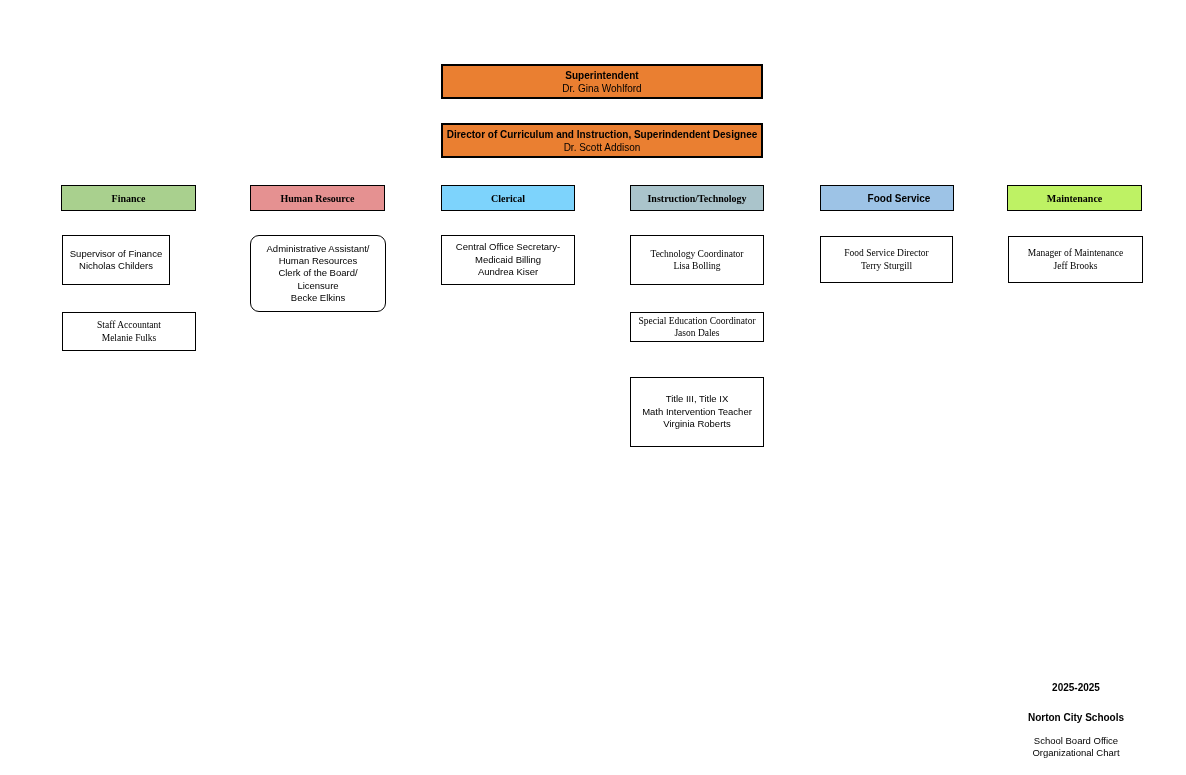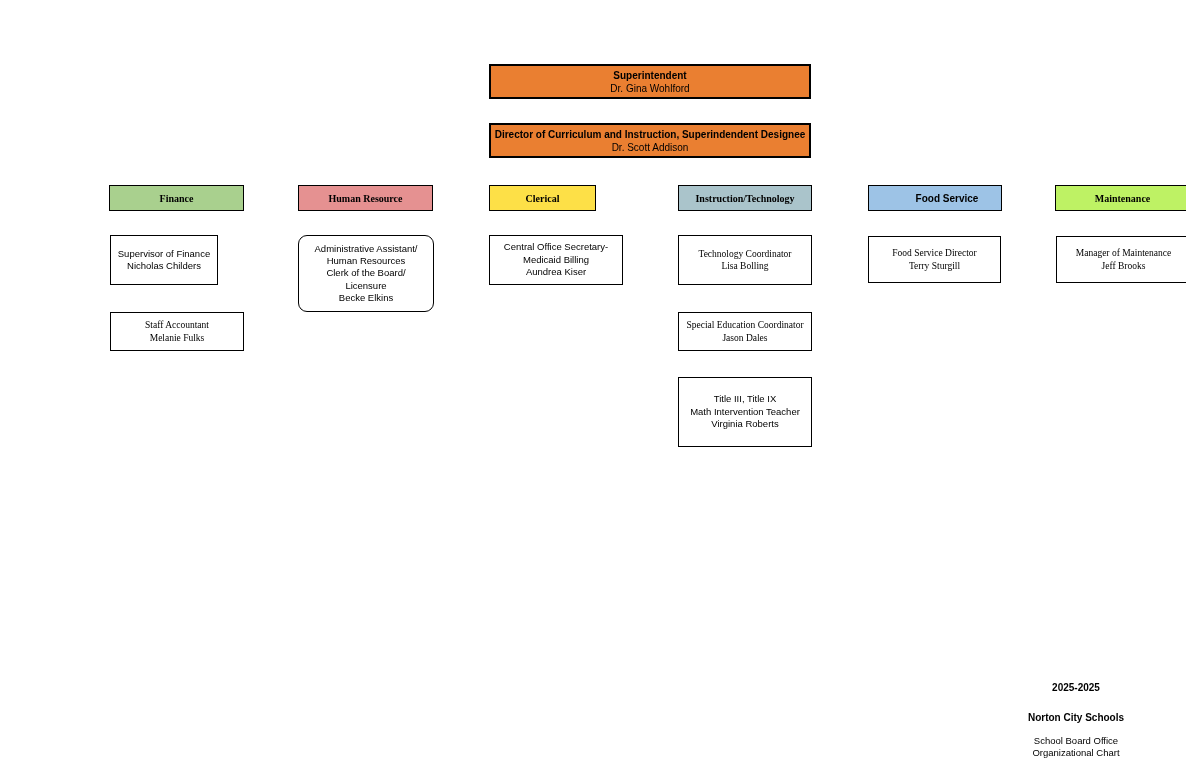--- a/index.html
+++ b/index.html
@@ -22,21 +22,20 @@
     background: #ffffff;
     display: flex;
     flex-direction: column;
     align-items: center;
     justify-content: center;
     text-align: center;
     box-sizing: border-box;
     font-size: 9.5px;
     line-height: 1.3;
     white-space: pre-line;
-    margin-left: 48px;
   }
   .top-box {
     border-width: 2px;
     white-space: normal;
   }
   .top-box .t-title {
     font-weight: bold;
     font-size: 10px;
   }
   .top-box .t-name {
@@ -88,21 +87,21 @@
 
   <div class="box top-box sans" style="left: 441px; top: 123px; width: 322px; height: 35px; background-color: rgb(234, 127, 49);">
     <span class="t-title">Director of Curriculum and Instruction, Superindendent Designee</span>
     <span class="t-name">Dr. Scott Addison</span>
   </div>
 
   <div class="box hdr serif" style="left: 61px; top: 185px; width: 135px; height: 26px; background-color: rgb(169, 208, 142);">Finance</div>
 
   <div class="box hdr serif" style="left: 250px; top: 185px; width: 135px; height: 26px; background-color: rgb(229, 145, 145);">Human Resource</div>
 
-  <div class="box hdr serif" style="left: 441px; top: 185px; width: 107px; height: 26px; background-color: #fde047;">Clerical</div>
+  <div class="box hdr serif" style="left: 441px; top: 185px; width: 134px; height: 26px; background-color: #7dd3fc;">Clerical</div>
 
   <div class="box hdr serif" style="left: 630px; top: 185px; width: 134px; height: 26px; background-color: rgb(170, 196, 203);">Instruction/Technology</div>
 
   <div class="box hdr sans" style="left: 820px; top: 185px; width: 134px; height: 26px; background-color: rgb(157, 195, 230); padding-left: 24px;">Food Service</div>
 
   <div class="box hdr serif" style="left: 1007px; top: 185px; width: 135px; height: 26px; background-color: #bef264;">Maintenance</div>
 
   <div class="box sans" style="left:62px; top:235px; width:108px; height:50px;">Supervisor of Finance
 Nicholas Childers</div>
 
@@ -115,21 +114,21 @@
 Licensure
 Becke Elkins</div>
 
   <div class="box sans" style="left:441px; top:235px; width:134px; height:50px;">Central Office Secretary-
 Medicaid Billing
 Aundrea Kiser</div>
 
   <div class="box serif" style="left:630px; top:235px; width:134px; height:50px;">Technology Coordinator
 Lisa Bolling</div>
 
-  <div class="box serif" style="left:630px; top:312px; width:134px; height:39px;">Special Education Coordinator
+  <div class="box serif" style="left:630px; top:312px; width:134px; height:30px;">Special Education Coordinator
 Jason Dales</div>
 
   <div class="box sans" style="left:630px; top:377px; width:134px; height:70px;">Title III, Title IX
 Math Intervention Teacher
 Virginia Roberts</div>
 
   <div class="box serif" style="left:820px; top:236px; width:133px; height:47px;">Food Service Director
 Terry Sturgill</div>
 
   <div class="box serif" style="left:1008px; top:236px; width:135px; height:47px;">Manager of Maintenance

